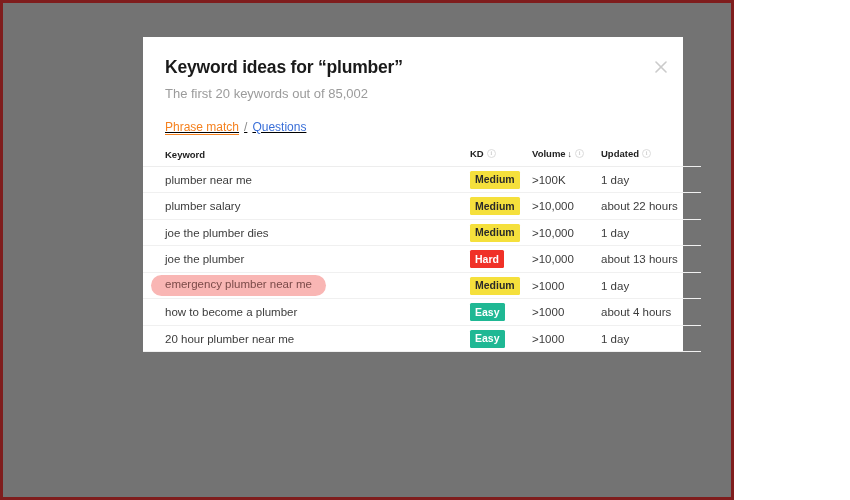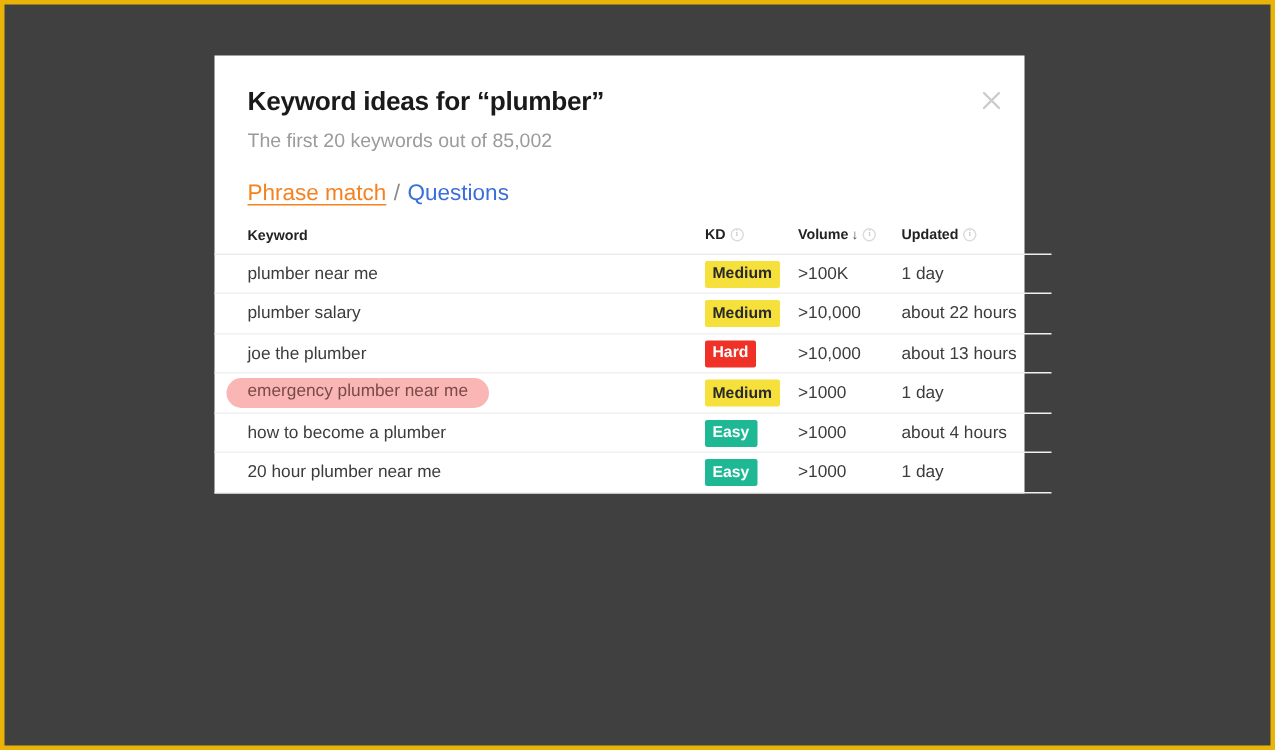--- a/index.html
+++ b/index.html
@@ -10,25 +10,25 @@
   body {
     width: 850px;
     height: 500px;
     background: #ffffff;
     font-family: "Liberation Sans", sans-serif;
     overflow: hidden;
   }
 
   #screen {
     position: relative;
-    width: 850px;
+    width: 734px;
     height: 500px;
     box-sizing: border-box;
-    border: 3px solid #eab308;
-    background: #404040;
+    border: 3px solid #7f1d1d;
+    background: #737373;
   }
 
   
   #modal {
     position: absolute;
     left: 140px;
     top: 34px;
     width: 540px;
     background: #ffffff;
     box-sizing: border-box;
@@ -63,24 +63,25 @@
     width: 20px;
     height: 20px;
     cursor: pointer;
     opacity: 0.45;
   }
   .close-btn svg { display: block; }
 
   
   .tabs {
     margin-top: 17px;
-    font-size: 15px;
+    font-size: 12px;
     display: flex;
     align-items: baseline;
     gap: 0px;
+    text-decoration: underline;
   }
   .tab {
     cursor: pointer;
   }
   .tab-active {
     color: #f58220;
     text-decoration: underline;
     text-underline-offset: 3px;
     text-decoration-thickness: 1px;
   }
@@ -235,20 +236,26 @@
             <td class="col-vol"><span class="vol-text">&gt;100K</span></td>
             <td class="col-upd"><span class="upd-text">1 day</span></td>
           </tr>
           <tr>
             <td class="col-kw"><span class="kw-text">plumber salary</span></td>
             <td class="col-kd"><span class="badge badge-medium">Medium</span></td>
             <td class="col-vol"><span class="vol-text">&gt;10,000</span></td>
             <td class="col-upd"><span class="upd-text">about 22 hours</span></td>
           </tr>
           <tr>
+            <td class="col-kw"><span class="kw-text">joe the plumber dies</span></td>
+            <td class="col-kd"><span class="badge badge-medium">Medium</span></td>
+            <td class="col-vol"><span class="vol-text">&gt;10,000</span></td>
+            <td class="col-upd"><span class="upd-text">1 day</span></td>
+          </tr>
+          <tr>
             <td class="col-kw"><span class="kw-text">joe the plumber</span></td>
             <td class="col-kd"><span class="badge badge-hard">Hard</span></td>
             <td class="col-vol"><span class="vol-text">&gt;10,000</span></td>
             <td class="col-upd"><span class="upd-text">about 13 hours</span></td>
           </tr>
           <tr>
             <td class="col-kw"><span class="kw-highlight">emergency plumber near me</span></td>
             <td class="col-kd"><span class="badge badge-medium">Medium</span></td>
             <td class="col-vol"><span class="vol-text">&gt;1000</span></td>
             <td class="col-upd"><span class="upd-text">1 day</span></td>

